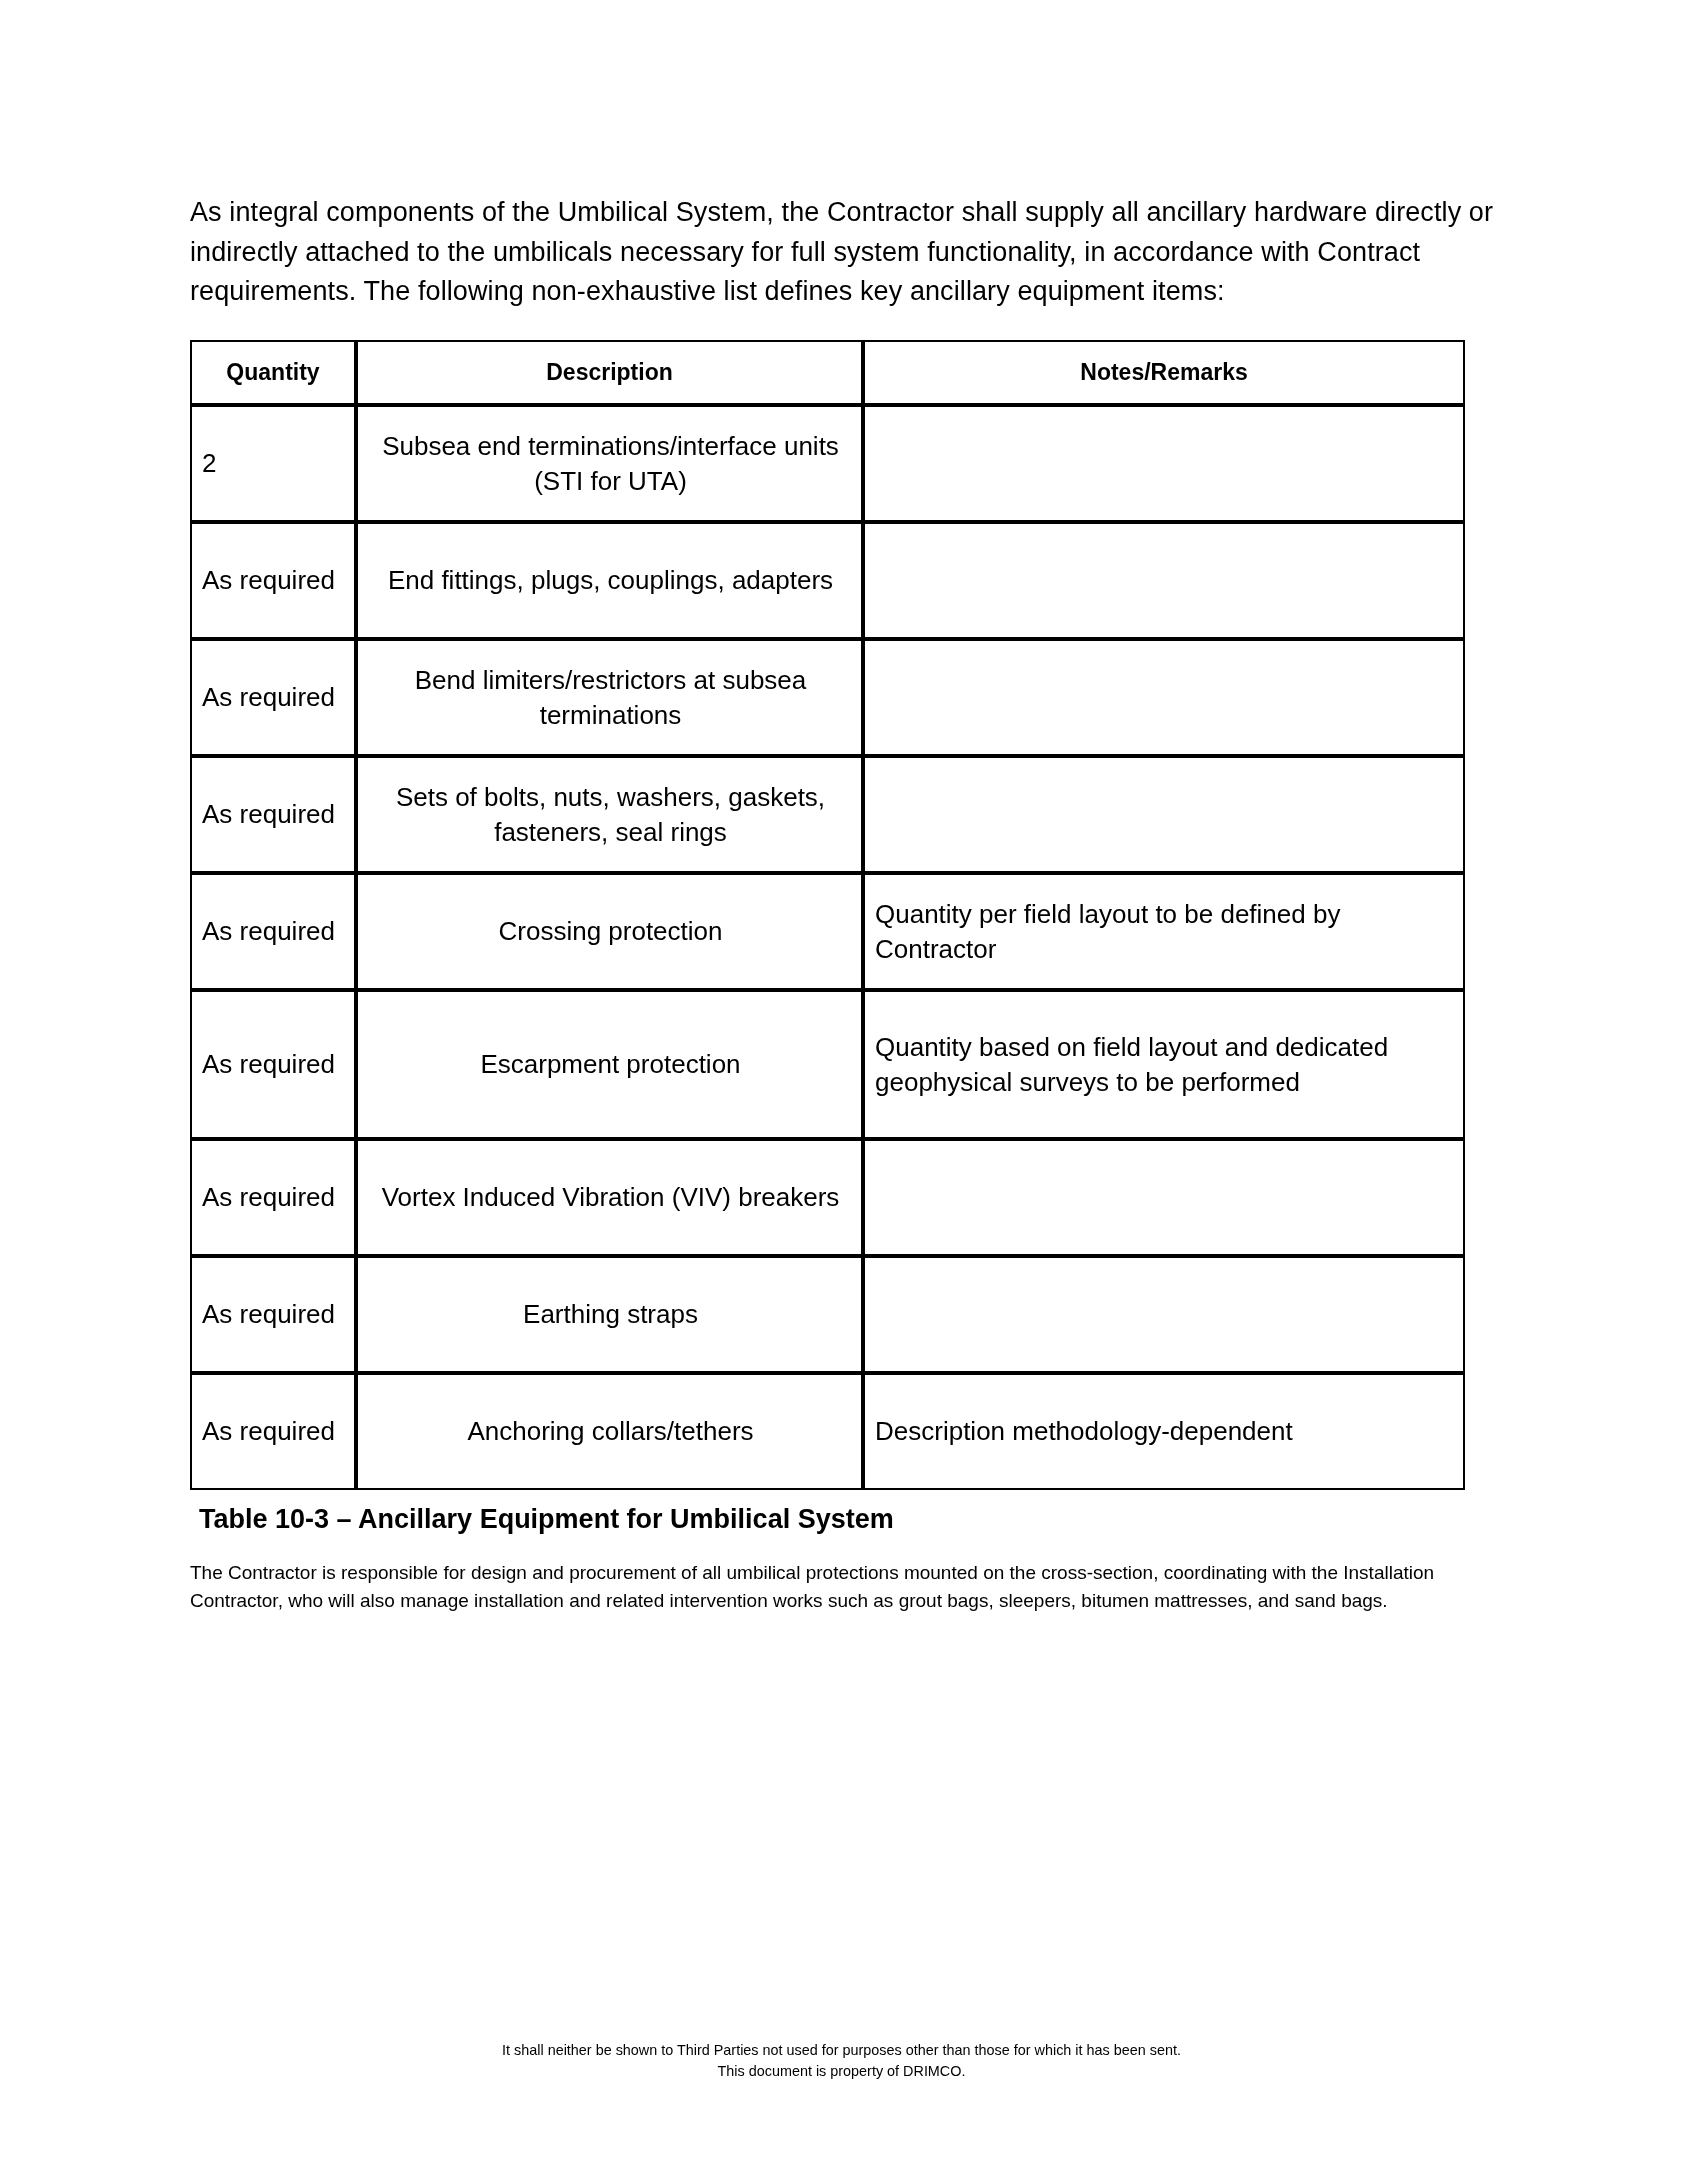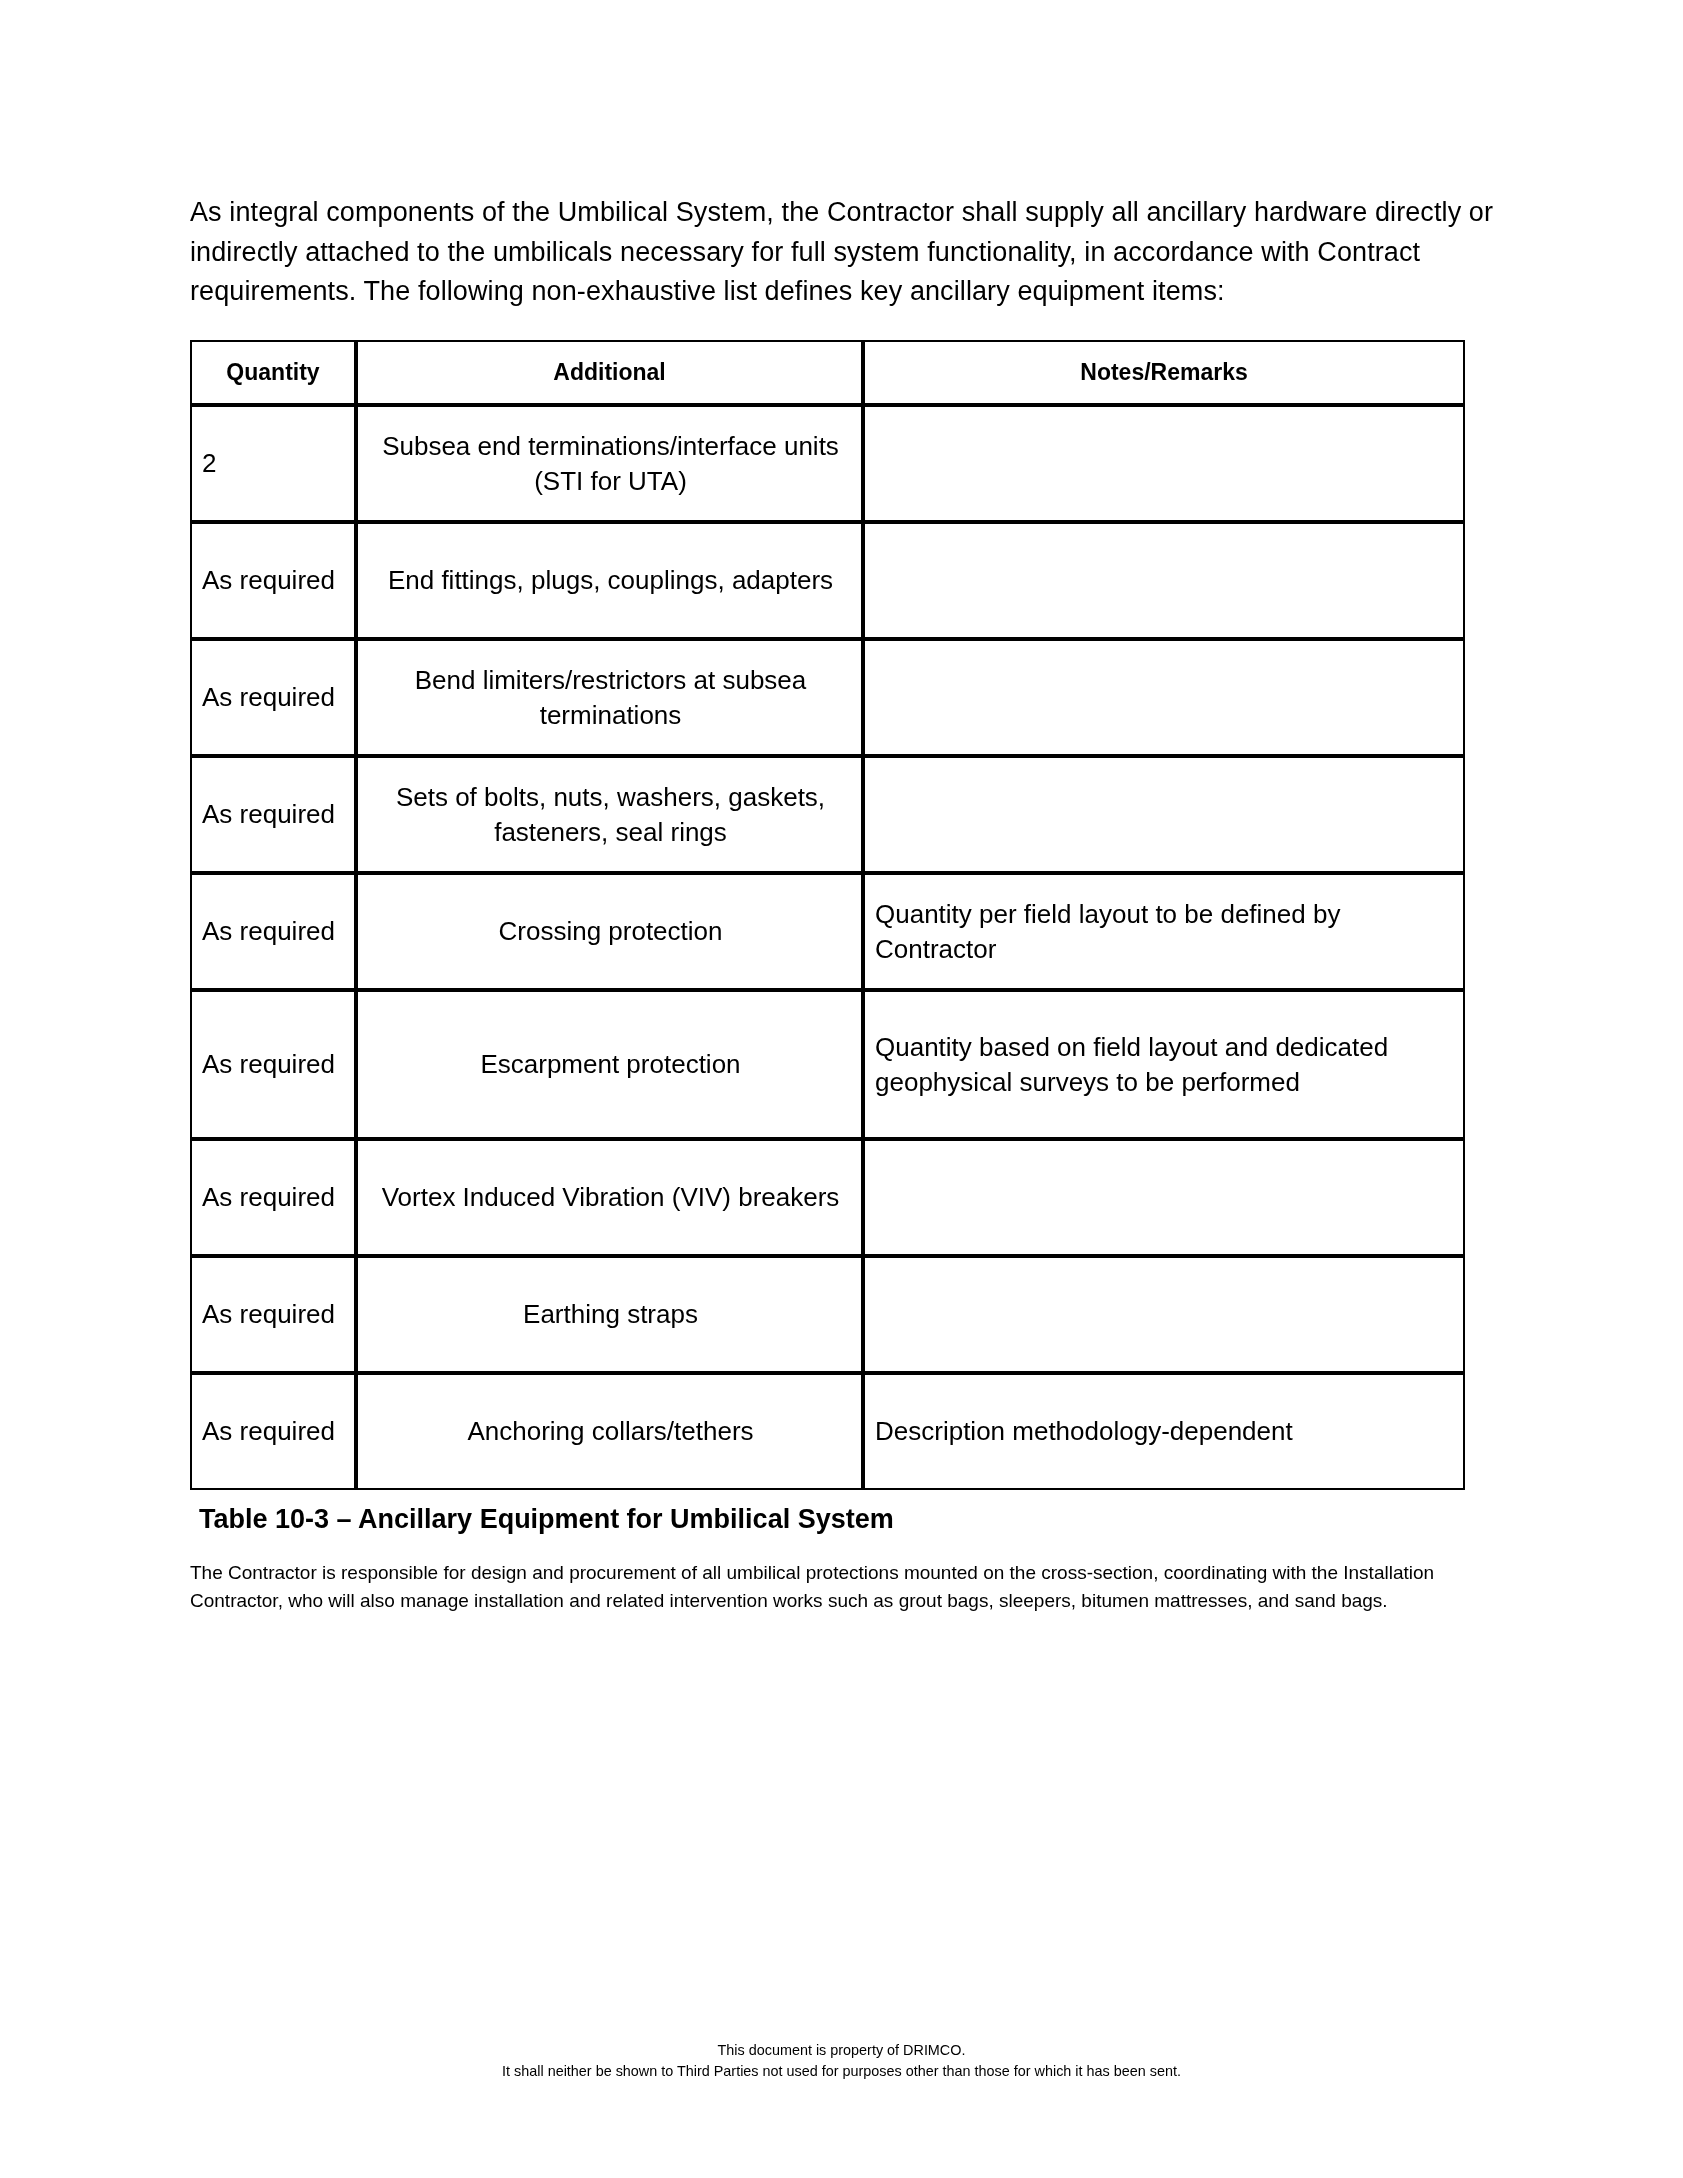--- a/index.html
+++ b/index.html
@@ -104,21 +104,21 @@
 
   <table class="equip">
     <colgroup>
       <col class="c-qty">
       <col class="c-desc">
       <col class="c-notes">
     </colgroup>
     <thead>
       <tr>
         <th>Quantity</th>
-        <th>Additional</th>
+        <th>Description</th>
         <th>Notes/Remarks</th>
       </tr>
     </thead>
     <tbody>
       <tr class="r-tall">
         <td class="qty">2</td>
         <td class="desc">Subsea end terminations/interface units (STI for UTA)</td>
         <td class="notes"></td>
       </tr>
       <tr class="r-tall">
@@ -163,18 +163,18 @@
       </tr>
     </tbody>
   </table>
 
   <p class="table-caption">Table 10-3 – Ancillary Equipment for Umbilical System</p>
 
   <p class="body-para">The Contractor is responsible for design and procurement of all umbilical protections mounted on the cross-section, coordinating with the Installation Contractor, who will also manage installation and related intervention works such as grout bags, sleepers, bitumen mattresses, and sand bags.</p>
 
 
   <div class="footer">
+    <div>It shall neither be shown to Third Parties not used for purposes other than those for which it has been sent.</div>
     <div>This document is property of DRIMCO.</div>
-    <div>It shall neither be shown to Third Parties not used for purposes other than those for which it has been sent.</div>
   </div>
 
 </div>
 
 
 </body></html>

